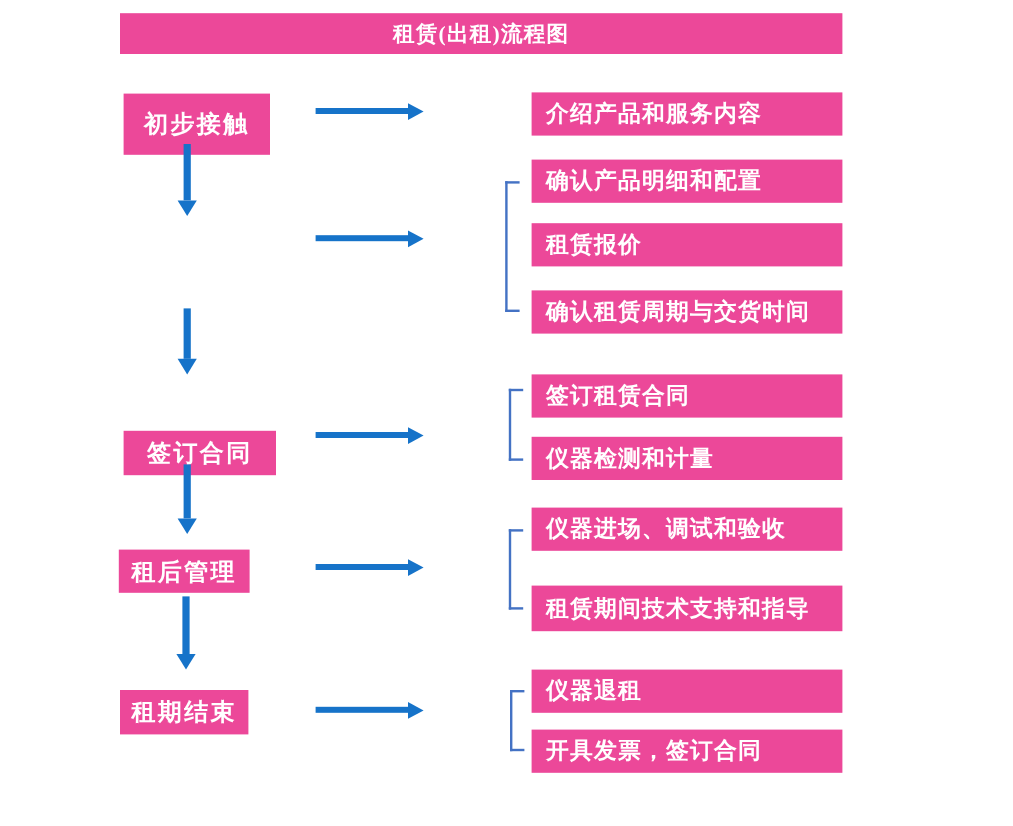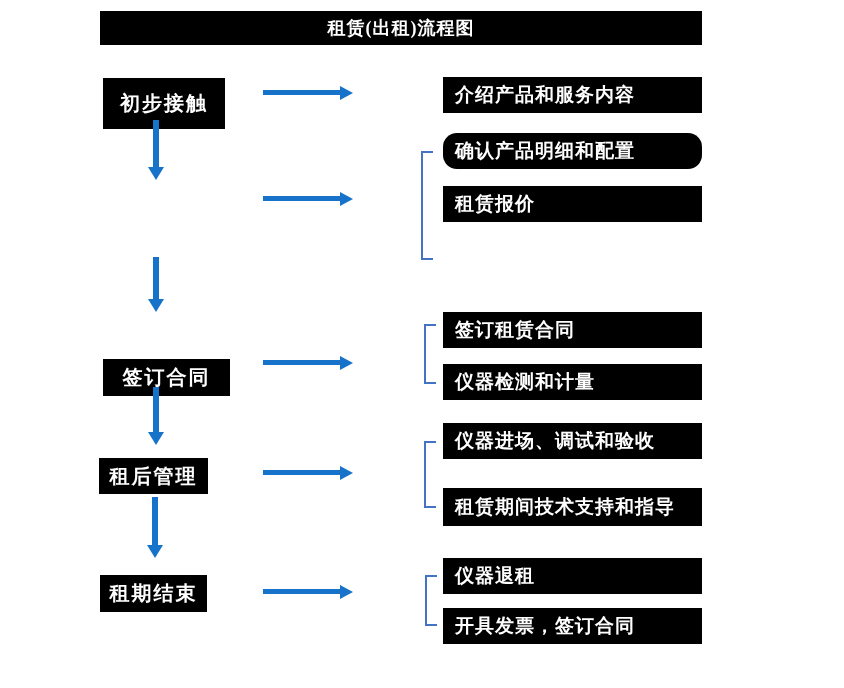--- a/index.html
+++ b/index.html
@@ -10,21 +10,21 @@
   .canvas {
     position: relative;
     width: 844px;
     height: 688px;
     background: #ffffff;
     overflow: hidden;
     font-family: "Liberation Serif", "DejaVu Serif", serif;
   }
   .bluebox {
     position: absolute;
-    background: #000000;
+    background: #ec4899;
     color: #ffffff;
     font-weight: bold;
     box-sizing: border-box;
   }
   .title-bar {
     left: 100px; top: 11px; width: 602px; height: 34px;
     font-size: 18px;
     display: flex; align-items: center; justify-content: center;
     letter-spacing: 1px;
   }
@@ -71,22 +71,23 @@
 <div class="canvas">
 
   <div class="bluebox title-bar">租赁(出租)流程图</div>
 
   <div class="bluebox stage" style="left:103px; top:78px;  width:122px; height:51px;">初步接触</div>
   <div class="bluebox stage" style="left:103px; top:343px; width:127px; height:37px;margin-top:16px;">签订合同</div>
   <div class="bluebox stage" style="left:99px;  top:458px; width:109px; height:36px;">租后管理</div>
   <div class="bluebox stage" style="left:100px; top:575px; width:107px; height:37px;">租期结束</div>
 
   <div class="bluebox detail" style="top:77px;">介绍产品和服务内容</div>
-  <div class="bluebox detail" style="top:133px;border-radius:14px;">确认产品明细和配置</div>
+  <div class="bluebox detail" style="top:133px;">确认产品明细和配置</div>
   <div class="bluebox detail" style="top:186px;">租赁报价</div>
+  <div class="bluebox detail" style="top:242px;">确认租赁周期与交货时间</div>
   <div class="bluebox detail" style="top:312px;">签订租赁合同</div>
   <div class="bluebox detail" style="top:364px;">仪器检测和计量</div>
   <div class="bluebox detail" style="top:423px;">仪器进场、调试和验收</div>
   <div class="bluebox detail" style="top:488px; height:38px;">租赁期间技术支持和指导</div>
   <div class="bluebox detail" style="top:558px;">仪器退租</div>
   <div class="bluebox detail" style="top:608px;">开具发票，签订合同</div>
 
   <div>
     <div class="h-shaft" style="left:263px; top:90px;  width:78px;"></div>
     <div class="h-head" style="left:340px; top:86px;"></div>

